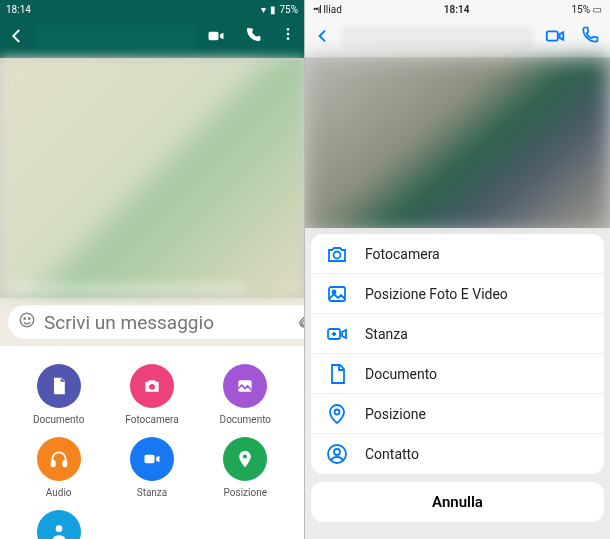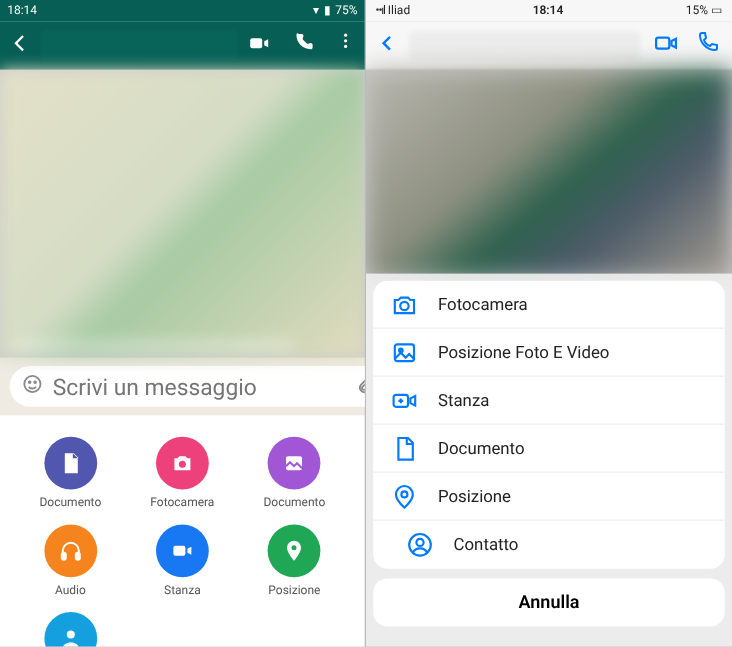--- a/index.html
+++ b/index.html
@@ -27,21 +27,21 @@
   
   .ios-status { background: #f7f7f7; height: 18px; display: flex; align-items: center; justify-content: space-between; padding: 0 8px; font-size: 10px; color: #222; }
   .ios-header { background: #f7f7f7; height: 40px; display: flex; align-items: center; padding: 0 10px; border-bottom: 1px solid #e0e0e0; }
   .ios-header .back { color: #007aff; }
   .ios-header .contact { flex: 1; height: 24px; margin: 0 10px; background: #e2e2e2; border-radius: 4px; filter: blur(2px); opacity:.5;}
   .ios-header .icons { display: flex; gap: 14px; color: #007aff; }
   .ios-chat-bg { height: 175px; background: linear-gradient(140deg,#b8b6af 0%,#8c8f7f 40%,#2c614c 55%,#4b5a68 70%,#a69e92 100%); filter: blur(10px); }
   .ios-overlay { position: absolute; left: 0; right: 0; bottom: 0; top: 228px; background: rgba(240,240,240,0.9); padding: 6px; }
   .ios-sheet { background: #fff; border-radius: 12px; margin-bottom: 8px; overflow: hidden; }
   .ios-row { display: flex; align-items: center; height: 40px; padding: 0 14px; gap: 16px; border-bottom: 1px solid #eee; }
-  .ios-row:last-child { border-bottom: none; margin-left: 13px; }
+  .ios-row:last-child { border-bottom: none; }
   .ios-row svg { flex-shrink: 0; }
   .ios-row .lbl { font-size: 14px; color: #222; }
   .ios-cancel { background: #fff; border-radius: 12px; height: 40px; display: flex; align-items: center; justify-content: center; font-size: 15px; font-weight: 600; color: #000000; }
 </style>
 </head>
 <body>
 
 <div class="panel left">
   <div class="android-status">
     <span>18:14</span>

